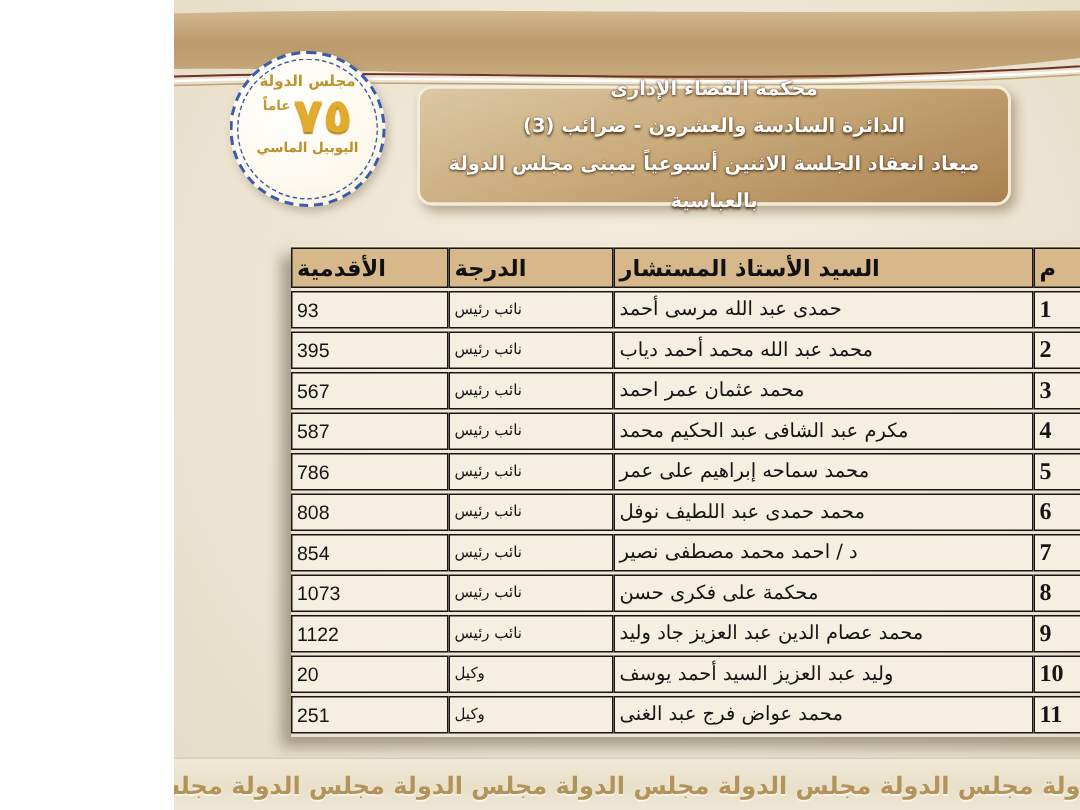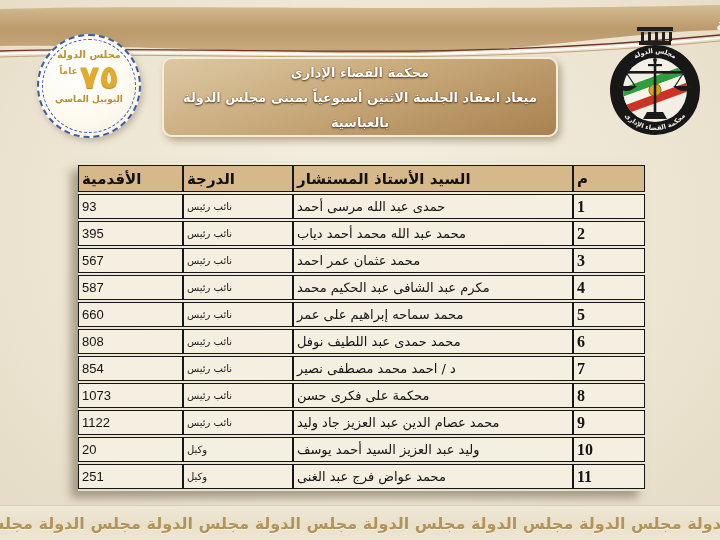--- a/index.html
+++ b/index.html
@@ -1,17 +1,17 @@
 <!DOCTYPE html>
 <html lang="ar" dir="rtl"><head>
 <meta charset="utf-8">
 <style>
   html,body{margin:0;padding:0;}
   body{width:720px;height:540px;font-family:"DejaVu Sans",sans-serif;}
-  .page{position:relative;width:720px;height:540px;overflow:hidden;
+  .page{position:relative;width:604px;height:540px;overflow:hidden;
         background:radial-gradient(ellipse at 50% 42%, #f5efe1 0%, #ece4d1 65%, #e4dac4 100%);}
 
   
   .top-decor{position:absolute;top:0;left:0;}
   .band-text{font-family:"DejaVu Sans",sans-serif;font-size:16px;font-weight:bold;fill:#fdfbf3;opacity:.95;}
 
   
   .jubilee{position:absolute;left:37px;top:34px;width:104px;height:104px;border-radius:50%;
            background:radial-gradient(circle at 40% 35%, #ffffff 0%, #fdf9ee 60%, #f3ecd8 100%);
            border:2px dashed #3a5ba8;box-sizing:border-box;text-align:center;
@@ -131,20 +131,21 @@
     <text class="ring-text">
       <textPath href="#ringTop" xlink:href="#ringTop" startOffset="50%" text-anchor="middle">مجلس الدولة</textPath>
     </text>
     <text class="ring-text">
       <textPath href="#ringBot" xlink:href="#ringBot" startOffset="50%" text-anchor="middle">محكمة القضاء الإدارى</textPath>
     </text>
   </svg>
 
   <div class="title-box">
     <div class="title-line">محكمة القضاء الإدارى</div>
+    <div class="title-line">الدائرة السادسة والعشرون - ضرائب (3)</div>
     <div class="title-line">ميعاد انعقاد الجلسة الاثنين أسبوعياً بمبنى مجلس الدولة بالعباسية</div>
   </div>
 
   <table class="judges">
     <colgroup>
       <col style="width:72px">
       <col style="width:280px">
       <col style="width:110px">
       <col style="width:105px">
     </colgroup>
@@ -178,21 +179,21 @@
         <tr>
           <td class="c-index">4</td>
           <td class="c-name">مكرم عبد الشافى عبد الحكيم محمد</td>
           <td class="c-grade">نائب رئيس</td>
           <td class="c-seniority">587</td>
         </tr>
         <tr>
           <td class="c-index">5</td>
           <td class="c-name">محمد سماحه إبراهيم على عمر</td>
           <td class="c-grade">نائب رئيس</td>
-          <td class="c-seniority">660</td>
+          <td class="c-seniority">786</td>
         </tr>
         <tr>
           <td class="c-index">6</td>
           <td class="c-name">محمد حمدى عبد اللطيف نوفل</td>
           <td class="c-grade">نائب رئيس</td>
           <td class="c-seniority">808</td>
         </tr>
         <tr>
           <td class="c-index">7</td>
           <td class="c-name">د / احمد محمد مصطفى نصير</td>

